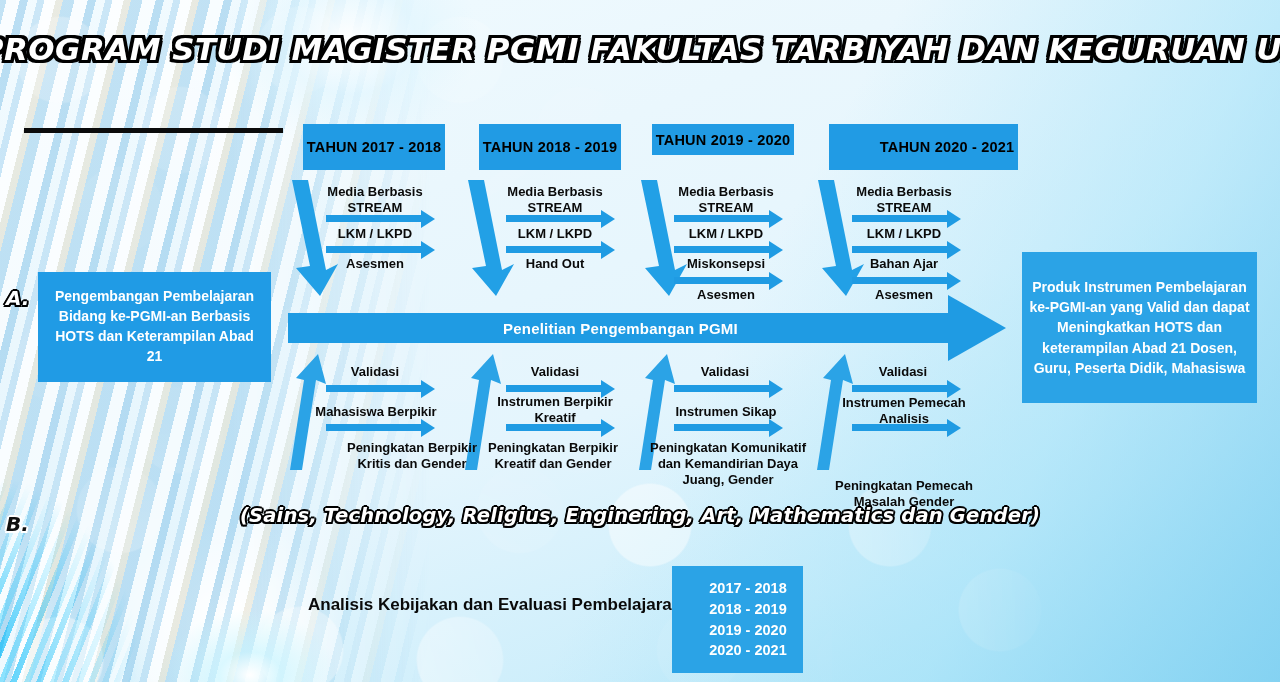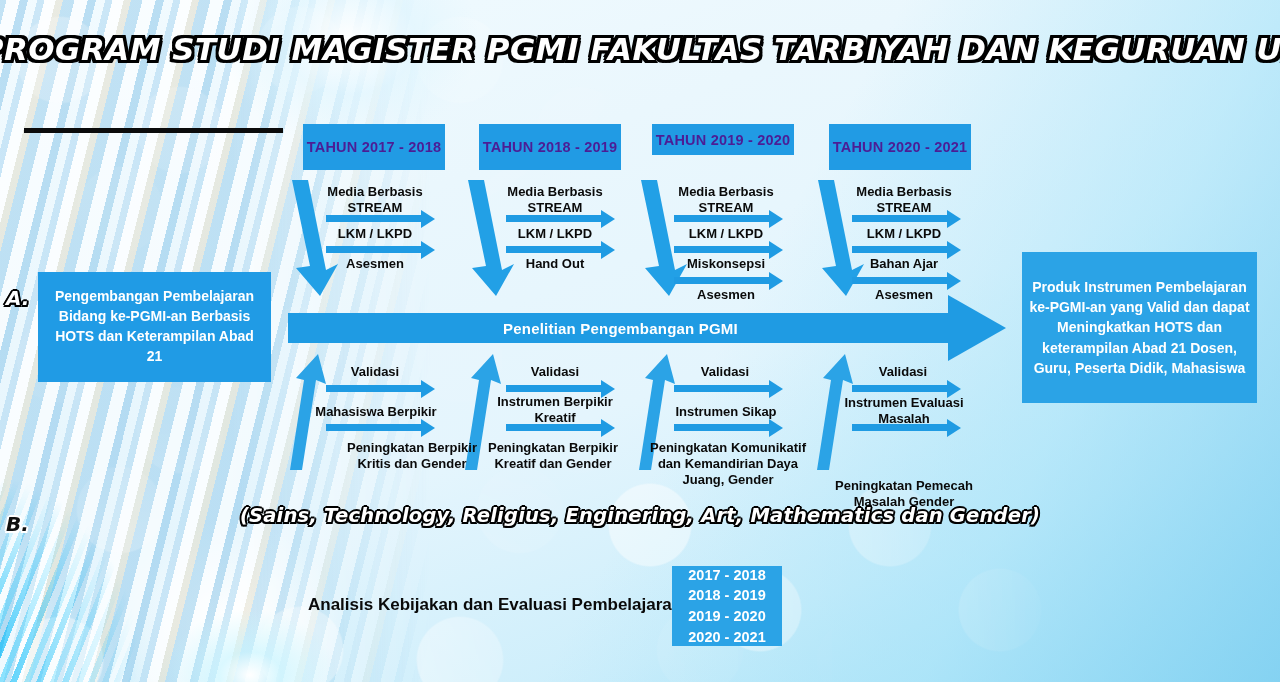--- a/index.html
+++ b/index.html
@@ -110,41 +110,42 @@
   .letter-a{left:6px;top:286px;color:#fff;
     text-shadow:-1.5px -1.5px 0 #000,1.5px -1.5px 0 #000,-1.5px 1.5px 0 #000,1.5px 1.5px 0 #000,
                  0 -2px 0 #000,0 2px 0 #000,-2px 0 0 #000,2px 0 0 #000;}
   .letter-b{left:6px;top:512px;color:#111;
     text-shadow:-1.5px -1.5px 0 #fff,1.5px -1.5px 0 #fff,-1.5px 1.5px 0 #fff,1.5px 1.5px 0 #fff,
                  0 -2px 0 #fff,0 2px 0 #fff,-2px 0 0 #fff,2px 0 0 #fff;}
 
   
   .year-box{
     position:absolute;background:#219BE4;
-    color:#4c1d95;font-weight:bold;font-size:14.5px;
+    color:#000000;font-weight:bold;font-size:14.5px;
     display:flex;align-items:center;justify-content:center;
     letter-spacing:.2px;white-space:nowrap;
   }
   .left-box{
     position:absolute;left:38px;top:272px;width:233px;height:110px;
     background:#209BE5;color:#fff;font-weight:bold;font-size:14px;
     display:flex;align-items:center;justify-content:center;text-align:center;
     line-height:1.42;padding:0 8px;box-sizing:border-box;
   }
   .right-box{
     position:absolute;left:1022px;top:252px;width:235px;height:151px;
     background:#2BA3E6;color:#fff;font-weight:bold;font-size:14px;
     display:flex;align-items:center;justify-content:center;text-align:center;
     line-height:1.44;padding:0 6px;box-sizing:border-box;
   }
   .years-box{
-    position:absolute;left:672px;top:566px;width:110px;height:80px;
+    position:absolute;left:672px;top:566px;width:110px;height:107px;
     background:#2BA3E6;color:#fff;font-weight:bold;font-size:14.5px;
     display:flex;flex-direction:column;align-items:center;justify-content:center;
     line-height:1.42;
+    padding-left:21px;
   }
 
   
   .col-text{
     position:absolute;text-align:center;font-weight:bold;color:#0a0a0a;
     font-size:13px;line-height:1.22;white-space:nowrap;
   }
   .col-text.wrap{white-space:normal;}
   .hbar{
     position:absolute;height:7px;background:#1F9BE3;
@@ -204,21 +205,21 @@
   <div class="poster-title">PROGRAM STUDI MAGISTER PGMI FAKULTAS TARBIYAH DAN KEGURUAN UIN SUSKA RIAU</div>
 
   <div class="roadmap-underline"></div>
 
   <div class="section-letter letter-a">A.</div>
   <div class="section-letter letter-b">B.</div>
 
   <div class="year-box" style="left:303px;top:124px;width:142px;height:46px;">TAHUN 2017 - 2018</div>
   <div class="year-box" style="left:479px;top:124px;width:142px;height:46px;">TAHUN 2018 - 2019</div>
   <div class="year-box" style="left:652px;top:124px;width:142px;height:31px;">TAHUN 2019 - 2020</div>
-  <div class="year-box" style="left:829px;top:124px;width:142px;height:46px;">TAHUN 2020 - 2021</div>
+  <div class="year-box" style="left:829px;top:124px;width:142px;height:46px;padding-left:47px;">TAHUN 2020 - 2021</div>
 
   <div class="left-box">Pengembangan Pembelajaran Bidang ke-PGMI-an Berbasis HOTS dan Keterampilan Abad 21</div>
 
   <div class="right-box">Produk Instrumen Pembelajaran ke-PGMI-an yang Valid dan dapat Meningkatkan HOTS dan keterampilan Abad 21 Dosen, Guru, Peserta Didik, Mahasiswa</div>
 
   <div class="band"></div>
   <div class="band-head"></div>
   <div class="band-label">Penelitian Pengembangan PGMI</div>
 
   <svg class="diag-down" style="left:286px;top:178px;" viewBox="0 0 60 120">
@@ -288,21 +289,21 @@
   <div class="col-text wrap" style="left:480px;top:440px;width:146px;">Peningkatan Berpikir Kreatif dan Gender</div>
 
   <div class="col-text" style="left:670px;top:364px;width:110px;">Validasi</div>
   <div class="hbar" style="left:674px;top:385px;width:96px;"></div>
   <div class="col-text" style="left:666px;top:404px;width:120px;">Instrumen Sikap</div>
   <div class="hbar" style="left:674px;top:424px;width:96px;"></div>
   <div class="col-text wrap" style="left:648px;top:440px;width:160px;">Peningkatan Komunikatif dan Kemandirian Daya Juang, Gender</div>
 
   <div class="col-text" style="left:848px;top:364px;width:110px;">Validasi</div>
   <div class="hbar" style="left:852px;top:385px;width:96px;"></div>
-  <div class="col-text wrap" style="left:838px;top:395px;width:132px;">Instrumen Evaluasi Masalah</div>
+  <div class="col-text wrap" style="left:838px;top:395px;width:132px;">Instrumen Pemecah Analisis</div>
   <div class="hbar" style="left:852px;top:424px;width:96px;"></div>
   <div class="col-text wrap" style="left:830px;top:456px;width:148px;margin-top:22px;">Peningkatan Pemecah Masalah Gender</div>
 
   <div class="headline">
     <div>(Sains, Technology, Religius, Enginering, Art, Mathematics dan Gender)</div>
   </div>
 
   <div class="analysis-label">Analisis Kebijakan dan Evaluasi Pembelajaran</div>
   <div class="years-box">
     <div>2017 - 2018</div>

